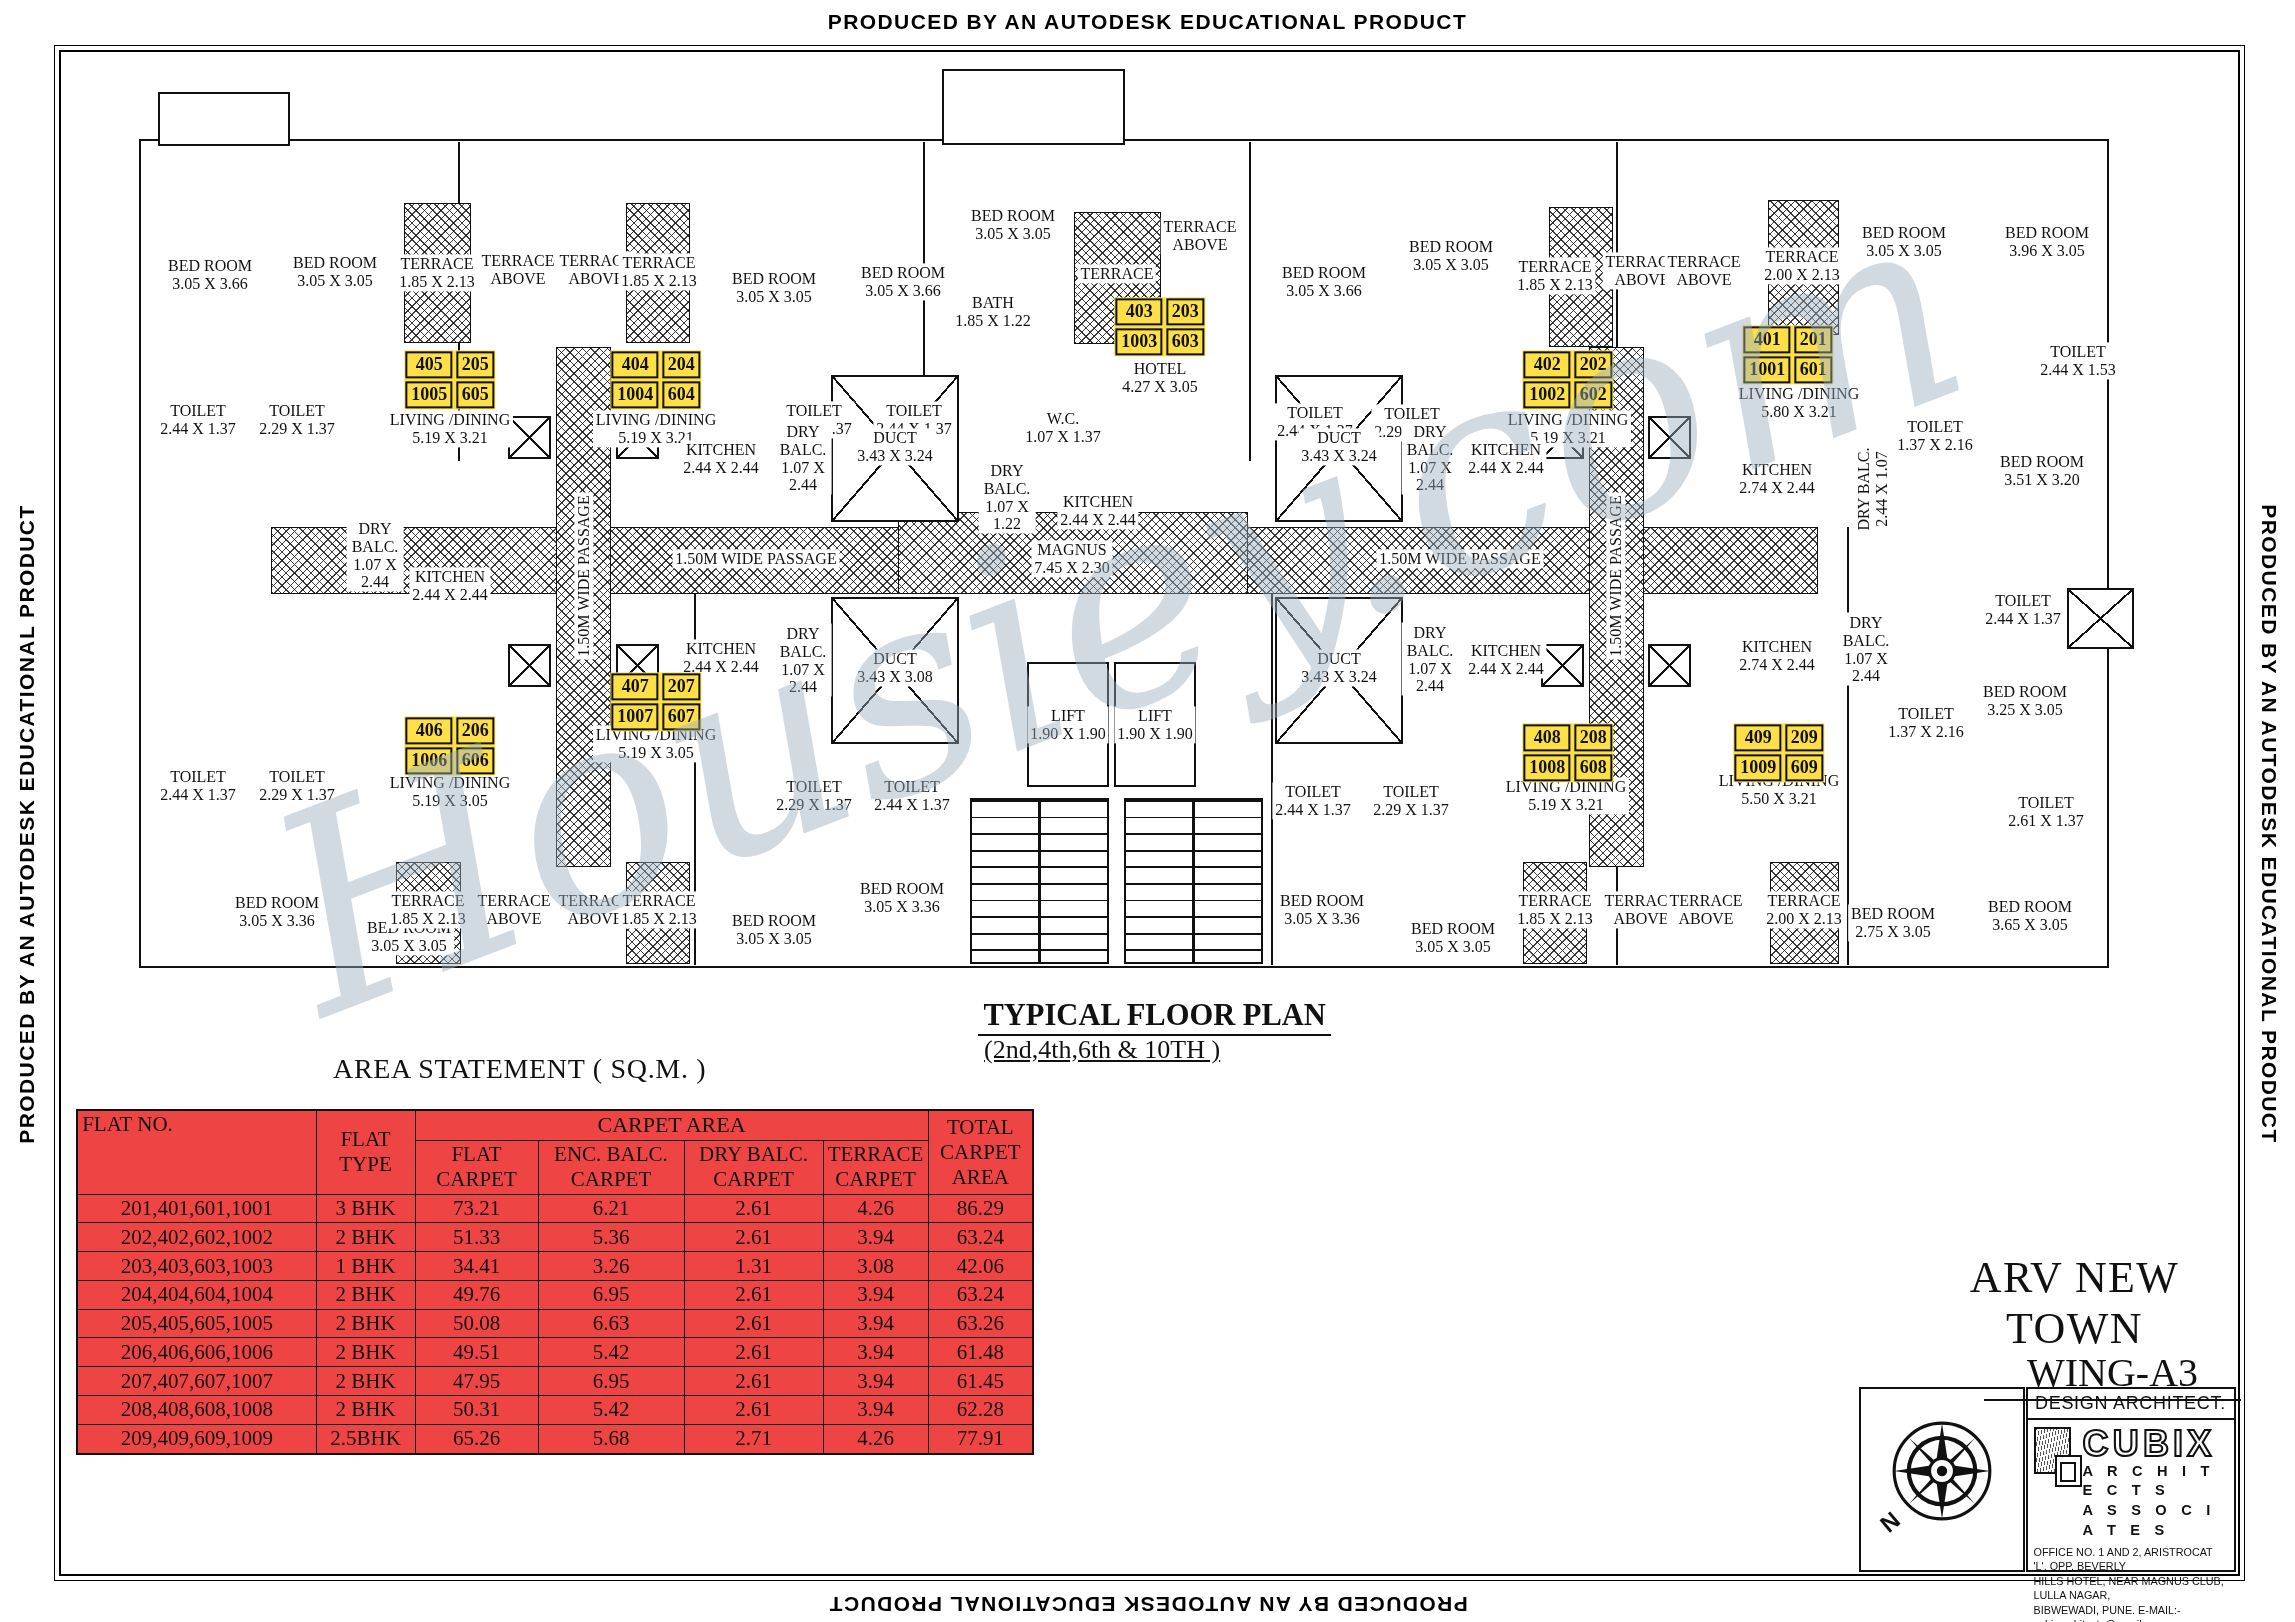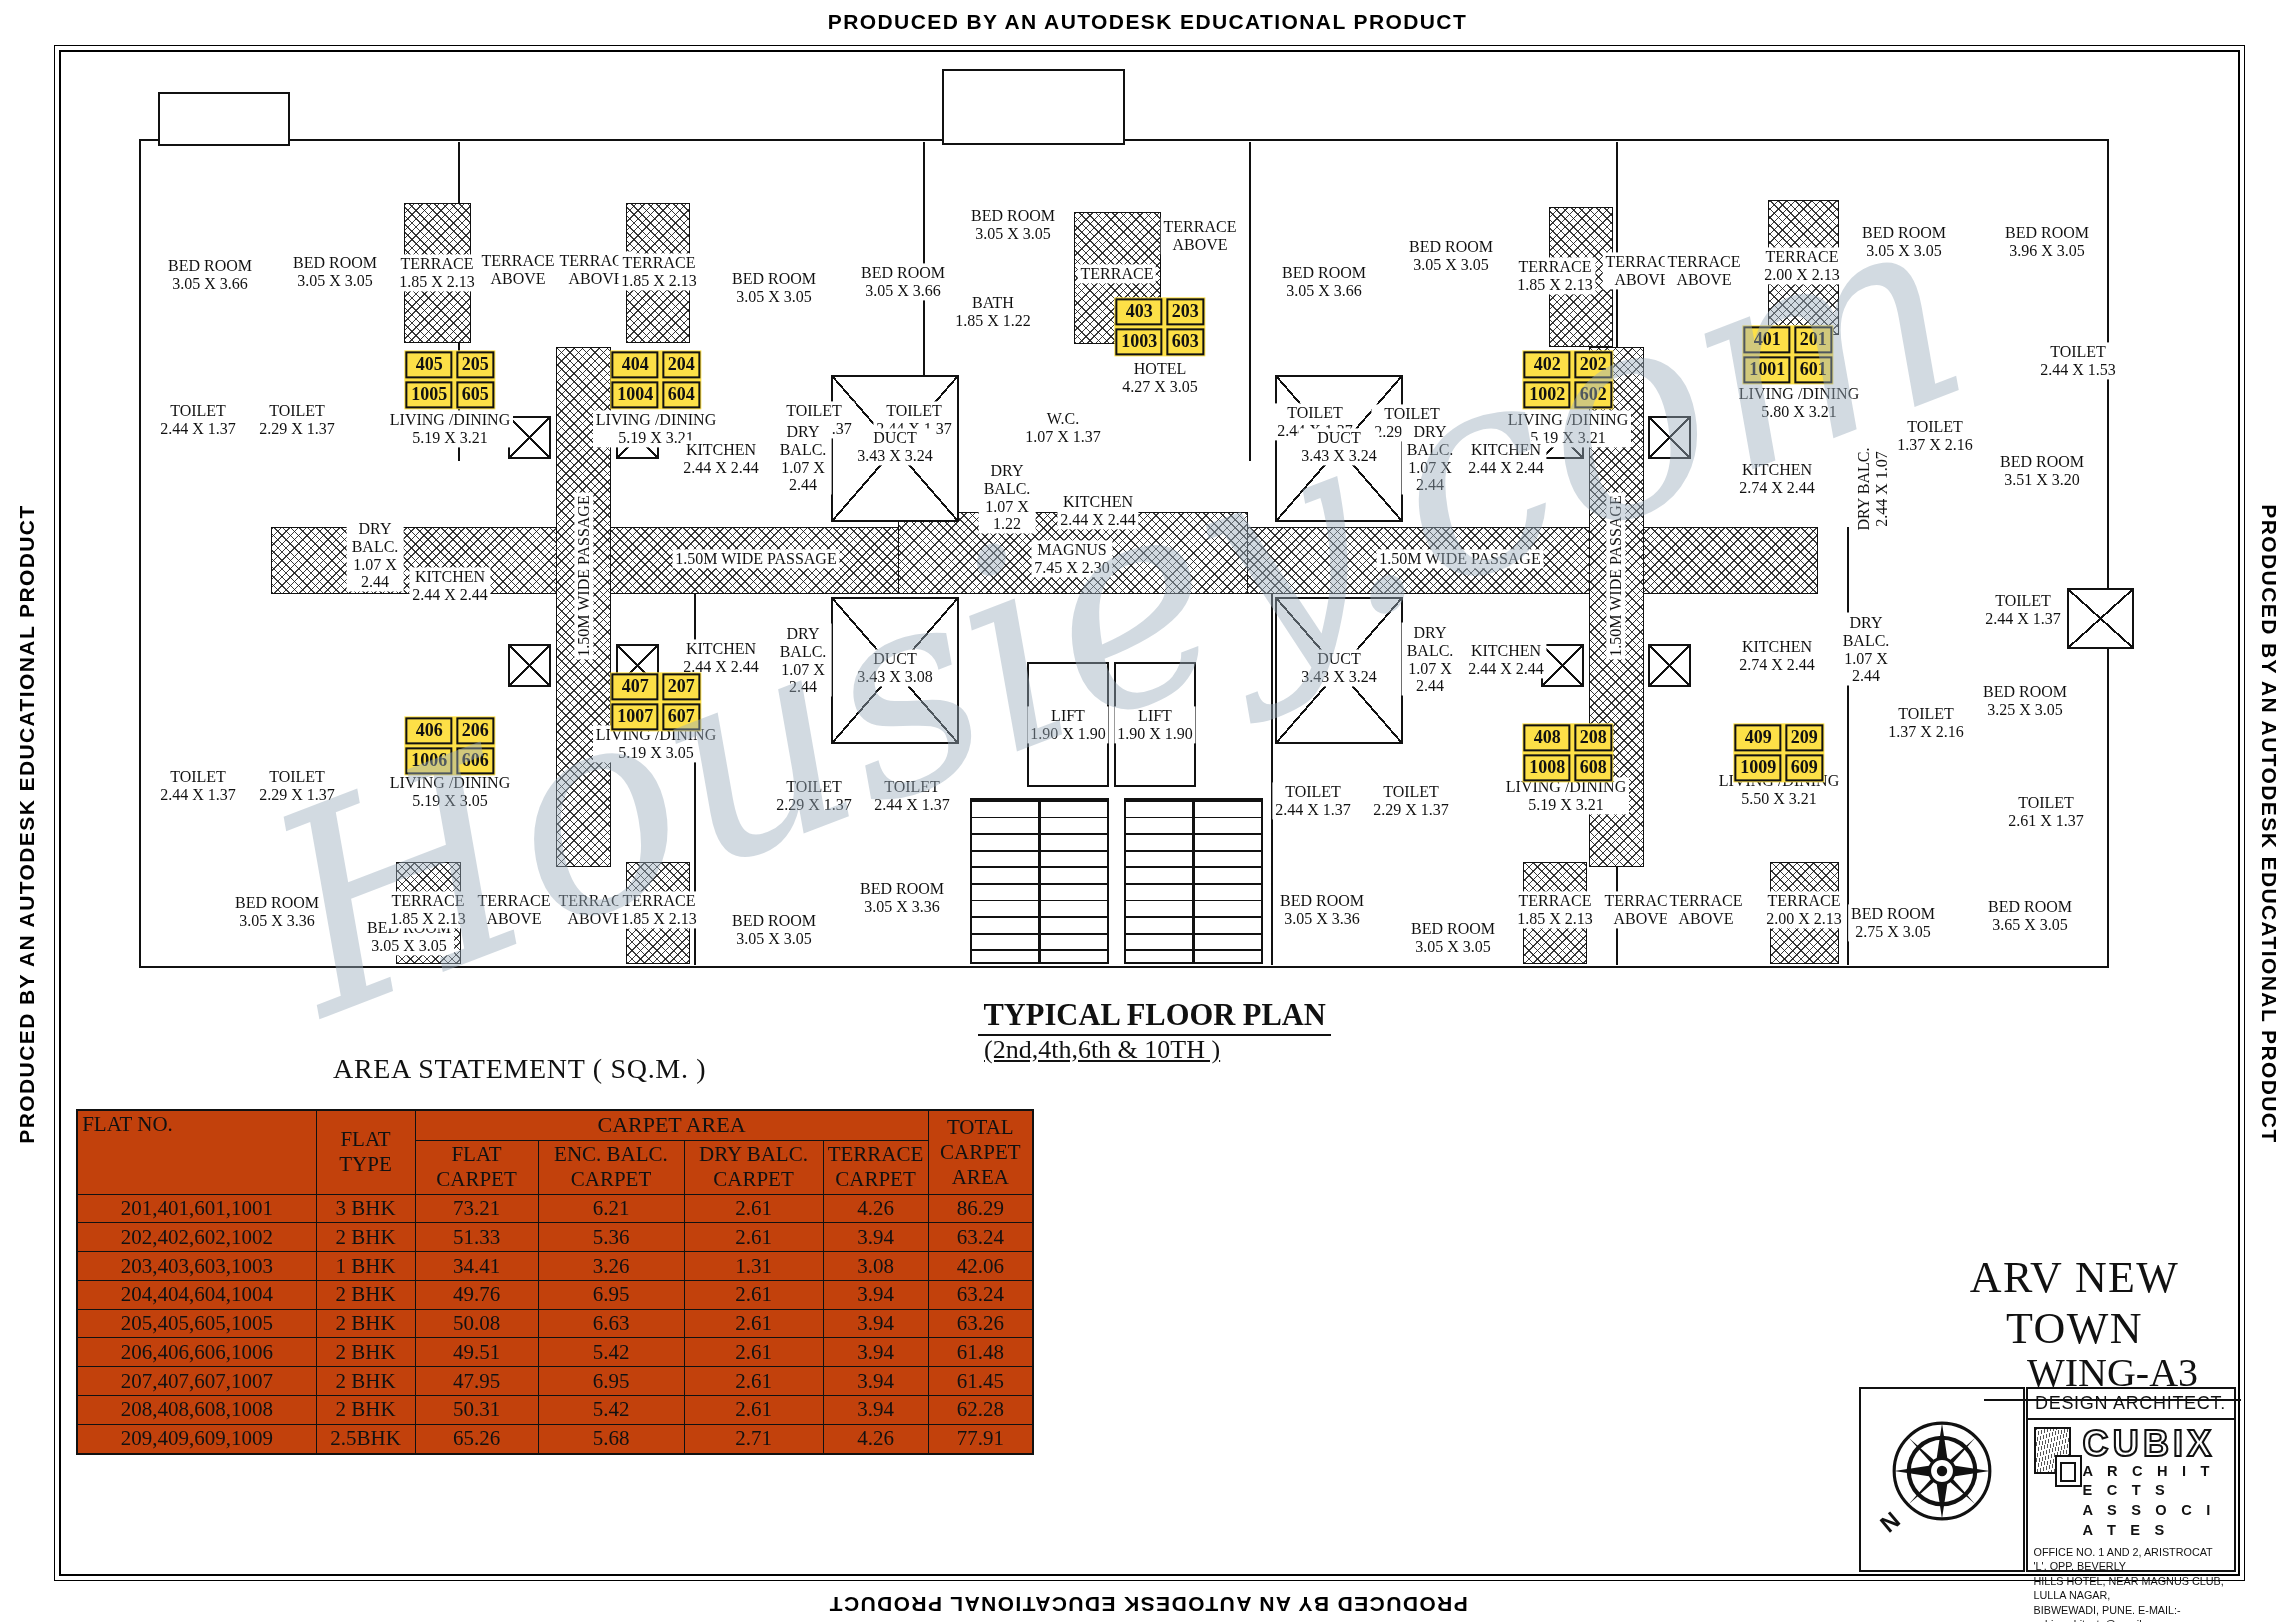--- a/index.html
+++ b/index.html
@@ -33,21 +33,21 @@
   .room.narrow{white-space:normal;width:54px;padding:0.7px 1.4px;}
   .room.vert{transform:translate(-50%,-50%) rotate(-90deg);}
   .tags{position:absolute;transform:translate(-50%,-50%);display:grid;grid-template-columns:auto auto;gap:3.5px;
         background:#fde047;padding:1.4px;z-index:31;}
   .tags span{display:block;border:2.1px solid #111;font:bold 18px "Liberation Serif",serif;padding:0 3.5px;text-align:center;line-height:1.25;}
   
   .plan-title{position:absolute;left:978px;top:998px;font:bold 30.5px "Liberation Serif",serif;border-bottom:2.1px solid #111;padding:0 5.5px 1.4px;z-index:45;text-align:right;}
   .plan-sub{position:absolute;left:984px;top:1035px;font:26px "Liberation Serif",serif;z-index:45;text-decoration:underline;}
   .area-title{position:absolute;left:333px;top:1053px;font:28px "Liberation Serif",serif;letter-spacing:0.7px;z-index:45;}
   
-  .area-table{position:absolute;left:76px;top:1109px;border-collapse:collapse;z-index:45;background:#c2410c;
+  .area-table{position:absolute;left:76px;top:1109px;border-collapse:collapse;z-index:45;background:#ef4444;
               font:21px "Liberation Serif",serif;}
   .area-table th,.area-table td{border:1.4px solid #111;text-align:center;padding:1.4px 4.2px;font-weight:normal;}
   .area-table{border:2.8px solid #111;}
   .area-table .grp{font-size:22px;}
   .area-table td:first-child{min-width:229px;}
   
   .proj-title{position:absolute;left:1908px;top:1252px;width:333px;text-align:center;font:44px "Liberation Serif",serif;letter-spacing:1.4px;z-index:45;}
   .wing{position:absolute;left:1984px;top:1349px;width:257px;text-align:center;font:40px "Liberation Serif",serif;border-bottom:2.8px solid #111;padding-bottom:2.8px;z-index:45;}
   .tb-box{position:absolute;box-sizing:border-box;border:2.1px solid #111;background:#fff;z-index:44;}
   .prop-text{display:flex;flex-direction:column;justify-content:center;align-items:center;height:100%;

